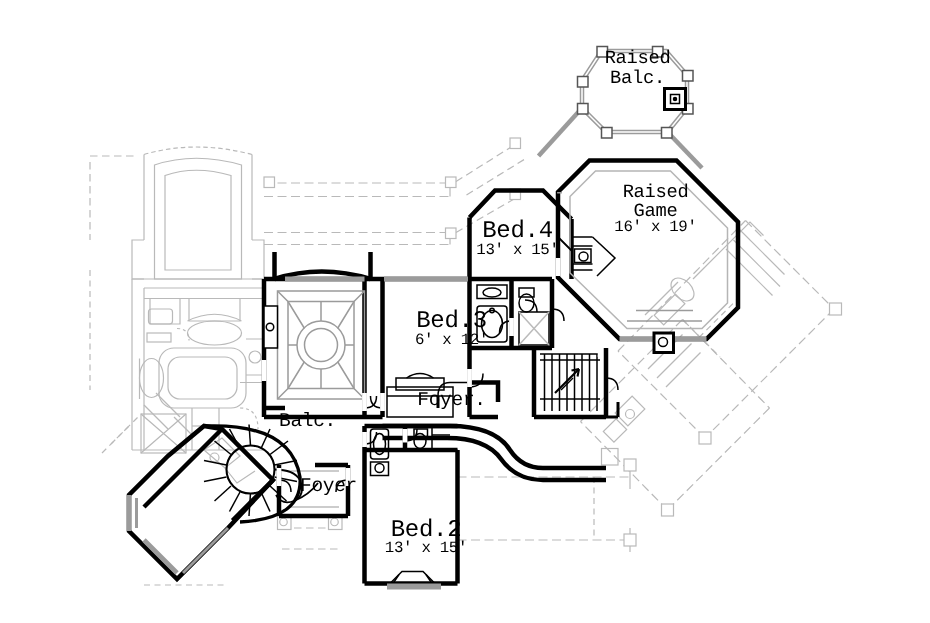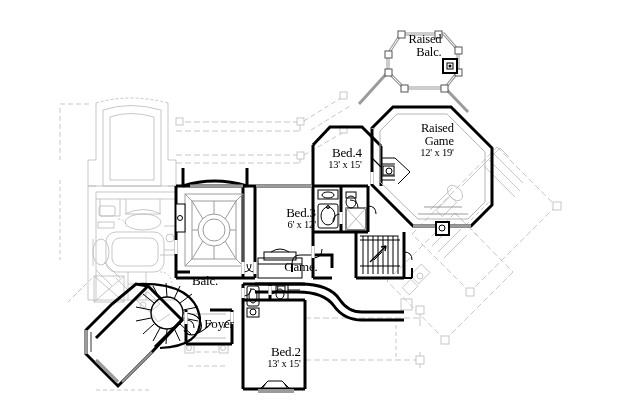--- a/index.html
+++ b/index.html
@@ -16,30 +16,30 @@
   }
   #plan-svg{
     position:absolute;
     left:0;top:0;
     width:620px;
     height:415px;
     display:block;
   }
   .room-label{
     position:absolute;
-    text-align:right;
+    text-align:center;
     color:#000000;
     line-height:1.05;
     white-space:nowrap;
-    font-family:Liberation Serif, serif;
+    font-family:Liberation Mono, monospace;
     pointer-events:none;
   }
   .room-label .rl-name{
     display:block;
-    font-size:13px;
+    font-size:16px;
     font-weight:400;
     letter-spacing:-0.2px;
   }
   .room-label .rl-dim{
     display:block;
     font-size:10.5px;
     font-weight:400;
     letter-spacing:-0.2px;
     margin-top:-1px;
   }
@@ -463,21 +463,21 @@
   </svg>
 
   <div class="room-label lbl-raised-balc two-line" style="left:425px;top:33px;transform:translate(-50%,0);">
     <span class="rl-name">Raised</span>
     <span class="rl-name">Balc.</span>
   </div>
 
   <div class="room-label lbl-raised-game two-line" style="left:437px;top:122px;transform:translate(-50%,0);">
     <span class="rl-name">Raised</span>
     <span class="rl-name">Game</span>
-    <span class="rl-dim">12' x 19'</span>
+    <span class="rl-dim">16' x 19'</span>
   </div>
 
   <div class="room-label lbl-bed4" style="left:345px;top:146px;transform:translate(-50%,0);">
     <span class="rl-name">Bed.4</span>
     <span class="rl-dim">13' x 15'</span>
   </div>
 
   <div class="room-label lbl-bed3" style="left:279px;top:206px;transform:translate(-50%,0);padding-left:44px;">
     <span class="rl-name">Bed.3</span>
     <span class="rl-dim">6' x 12'</span>
@@ -490,16 +490,16 @@
 
   <div class="room-label lbl-balc" style="left:205px;top:274px;transform:translate(-50%,0);">
     <span class="rl-name">Balc.</span>
   </div>
 
   <div class="room-label lbl-foyer" style="left:205px;top:317px;transform:translate(-50%,0);">
     <span class="rl-name">Foyer</span>
   </div>
 
   <div class="room-label lbl-comp" style="left:301px;top:260px;transform:translate(-50%,0);">
-    <span class="rl-name">Game.</span>
+    <span class="rl-name">Foyer.</span>
   </div>
 
 </div>
 
 </body></html>

